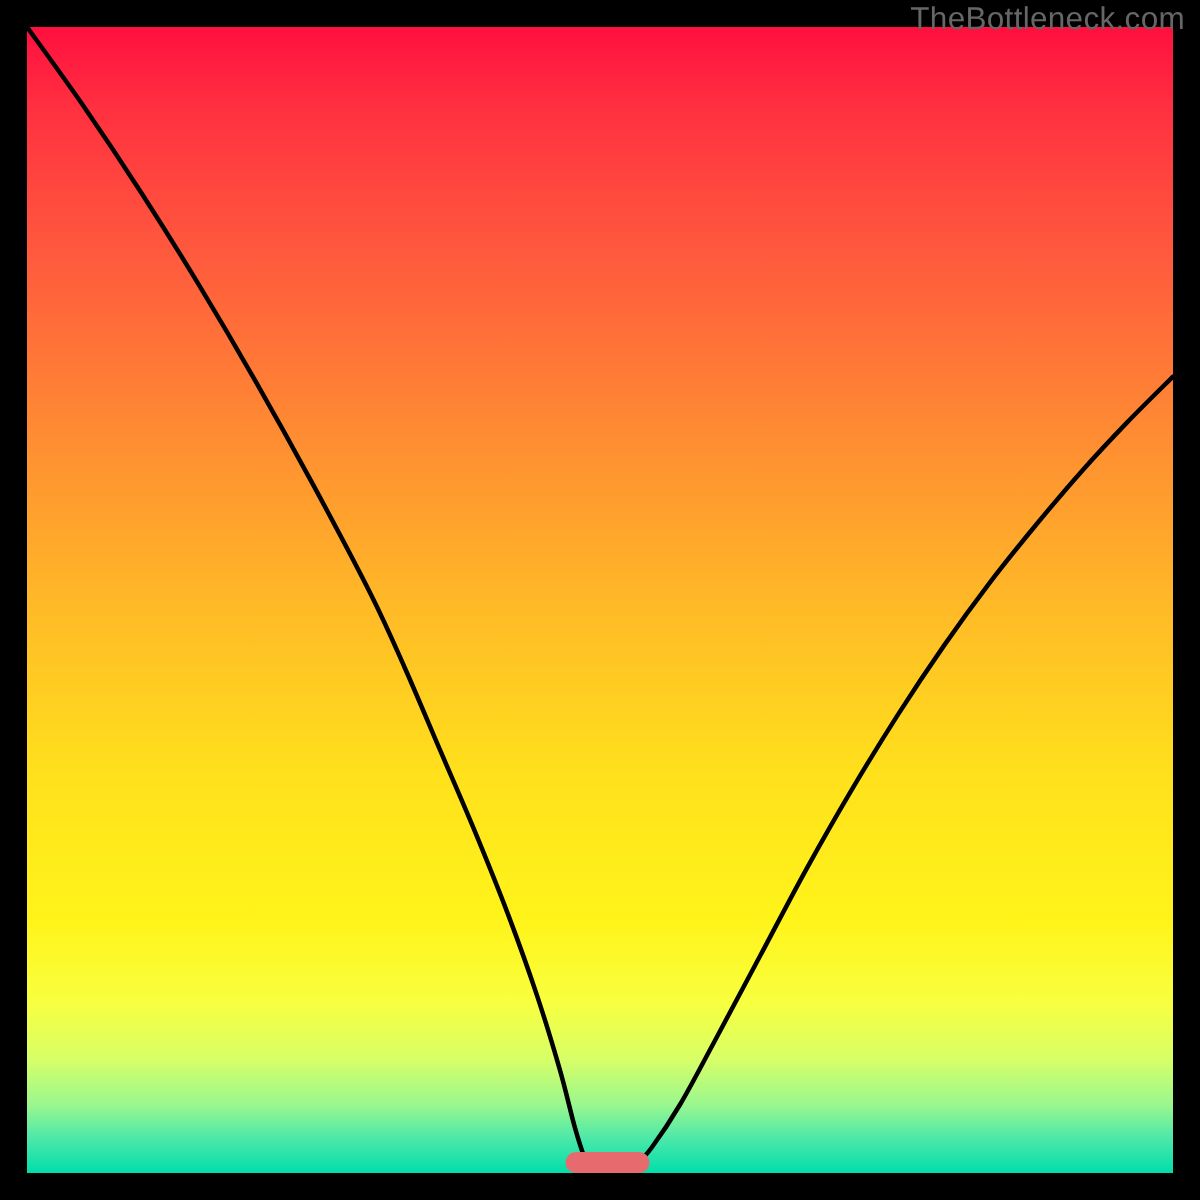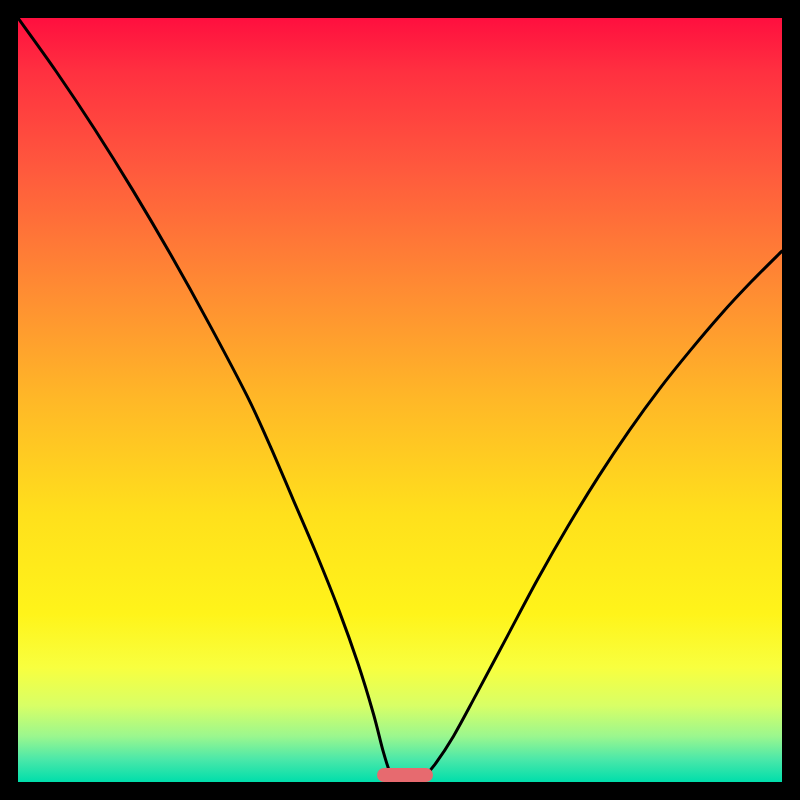--- a/index.html
+++ b/index.html
@@ -72,13 +72,14 @@
 
 <div class="frame">
   <div class="plot-area">
     <div class="gradient"></div>
     <svg class="svg-layer" viewBox="0 0 764 764" preserveAspectRatio="none">
       <path id="left-curve-path" fill="none" stroke="#000" stroke-width="3" stroke-linecap="round" d="M 0.00 0.00 C 6.37 8.91, 25.47 35.02, 38.20 53.48 C 50.93 71.94, 63.67 91.04, 76.40 110.78 C 89.13 130.52, 101.87 150.89, 114.60 171.90 C 127.33 192.91, 140.07 214.56, 152.80 236.84 C 165.53 259.12, 178.27 282.04, 191.00 305.60 C 203.73 329.16, 219.01 357.81, 229.20 378.18 C 239.39 398.55, 244.48 410.65, 252.12 427.84 C 259.76 445.03, 267.40 463.49, 275.04 481.32 C 282.68 499.15, 290.32 516.34, 297.96 534.80 C 305.60 553.26, 313.88 573.64, 320.88 592.10 C 327.88 610.56, 334.25 628.39, 339.98 645.58 C 345.71 662.77, 351.06 680.60, 355.26 695.24 C 359.46 709.88, 362.39 723.51, 365.19 733.44 C 367.99 743.37, 370.29 750.25, 372.07 754.83 C 373.85 759.42, 375.25 759.93, 375.89 760.94"></path>
       <path id="right-curve-path" fill="none" stroke="#000" stroke-width="3" stroke-linecap="round" d="M 404.16 760.94 C 406.19 758.65, 411.16 754.32, 416.38 747.19 C 421.60 740.06, 428.48 730.00, 435.48 718.16 C 442.48 706.32, 449.49 692.69, 458.40 676.14 C 467.31 659.59, 478.77 637.94, 488.96 618.84 C 499.15 599.74, 509.33 580.00, 519.52 561.54 C 529.71 543.08, 539.89 525.25, 550.08 508.06 C 560.27 490.87, 570.45 474.32, 580.64 458.40 C 590.83 442.48, 601.01 427.20, 611.20 412.56 C 621.39 397.92, 631.57 383.91, 641.76 370.54 C 651.95 357.17, 662.13 344.69, 672.32 332.34 C 682.51 319.99, 692.69 307.89, 702.88 296.43 C 713.07 284.97, 723.25 274.15, 733.44 263.58 C 743.63 253.01, 758.91 238.11, 764.00 233.02"></path>
     </svg>
     <div id="marker" class="marker" style="width: 56px; height: 14px; left: 359.348px; top: 750.124px; background: rgb(231, 106, 111);"></div>
   </div>
+  <div class="watermark">TheBottleneck.com</div>
 </div>
 
 </body></html>

